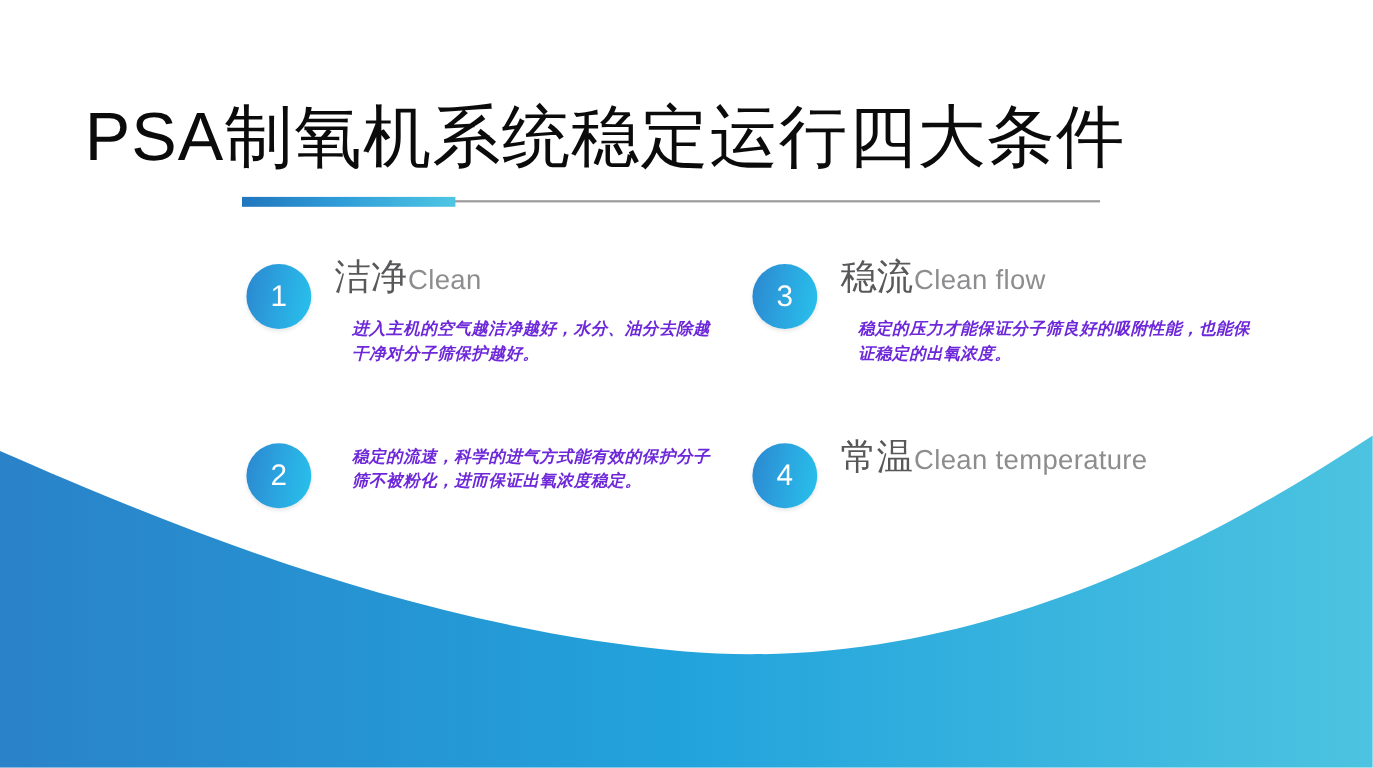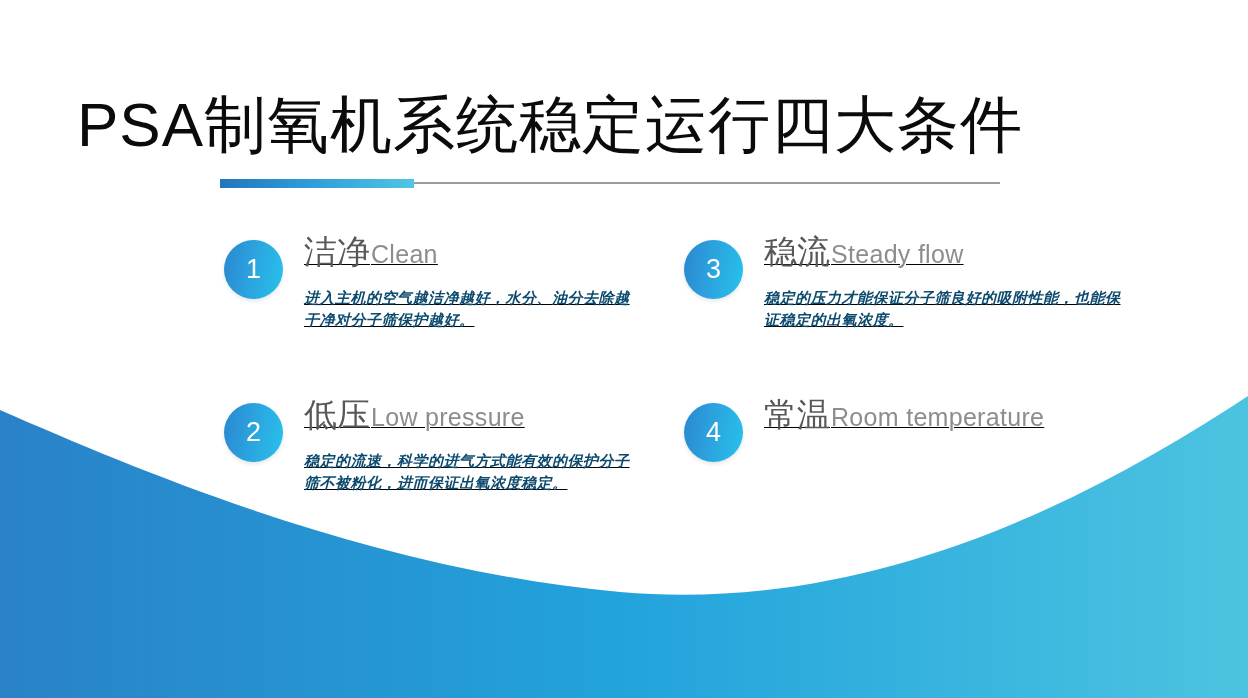--- a/index.html
+++ b/index.html
@@ -96,21 +96,20 @@
     text-align: center;
     font-weight: 400;
     box-shadow: 0 2px 4px rgba(0,0,0,0.10);
   }
 
   .item-body {
     position: absolute;
     left: 80px;
     top: 0;
     width: 390px;
-    text-decoration: underline;
   }
 
   .item-heading {
     white-space: nowrap;
     line-height: 40px;
     margin: 0;
     padding: 0;
   }
   .heading-cn {
     font-size: 33px;
@@ -120,28 +119,28 @@
   }
   .heading-en {
     font-size: 25px;
     color: #8d8d8f;
     font-weight: 400;
     letter-spacing: 0.3px;
     margin-left: 1px;
   }
 
   .item-desc {
-    margin: 9px 0 0 0;
+    margin: 9px 0 0 16px;
     padding: 0;
     font-family: "DejaVu Serif", "Liberation Serif", serif;
     font-size: 15px;
     line-height: 22px;
     font-weight: bold;
     font-style: italic;
-    color: #0c4a6e;
+    color: #6d28d9;
     letter-spacing: 0.5px;
     width: 330px;
   }
   .wide-desc { width: 360px; }
 </style>
 </head>
 <body>
 
 <svg id="wave-layer" viewBox="0 0 1248 698" width="1248" height="698" preserveAspectRatio="none">
   <defs>
@@ -169,39 +168,36 @@
       <div class="item-heading">
         <span class="heading-cn">洁净</span><span class="heading-en">Clean</span>
       </div>
       <p class="item-desc">进入主机的空气越洁净越好，水分、油分去除越干净对分子筛保护越好。</p>
     </div>
   </div>
 
   <div class="item item-col-1 item-row-2">
     <div class="item-badge">2</div>
     <div class="item-body">
-      <div class="item-heading">
-        <span class="heading-cn">低压</span><span class="heading-en">Low pressure</span>
-      </div>
       <p class="item-desc">稳定的流速，科学的进气方式能有效的保护分子筛不被粉化，进而保证出氧浓度稳定。</p>
     </div>
   </div>
 
   <div class="item item-col-2 item-row-1">
     <div class="item-badge">3</div>
     <div class="item-body">
       <div class="item-heading">
-        <span class="heading-cn">稳流</span><span class="heading-en">Steady flow</span>
+        <span class="heading-cn">稳流</span><span class="heading-en">Clean flow</span>
       </div>
       <p class="item-desc wide-desc">稳定的压力才能保证分子筛良好的吸附性能，也能保证稳定的出氧浓度。</p>
     </div>
   </div>
 
   <div class="item item-col-2 item-row-2">
     <div class="item-badge">4</div>
     <div class="item-body">
       <div class="item-heading">
-        <span class="heading-cn">常温</span><span class="heading-en">Room temperature</span>
+        <span class="heading-cn">常温</span><span class="heading-en">Clean temperature</span>
       </div>
     </div>
   </div>
 
 </div>
 
 </body></html>

